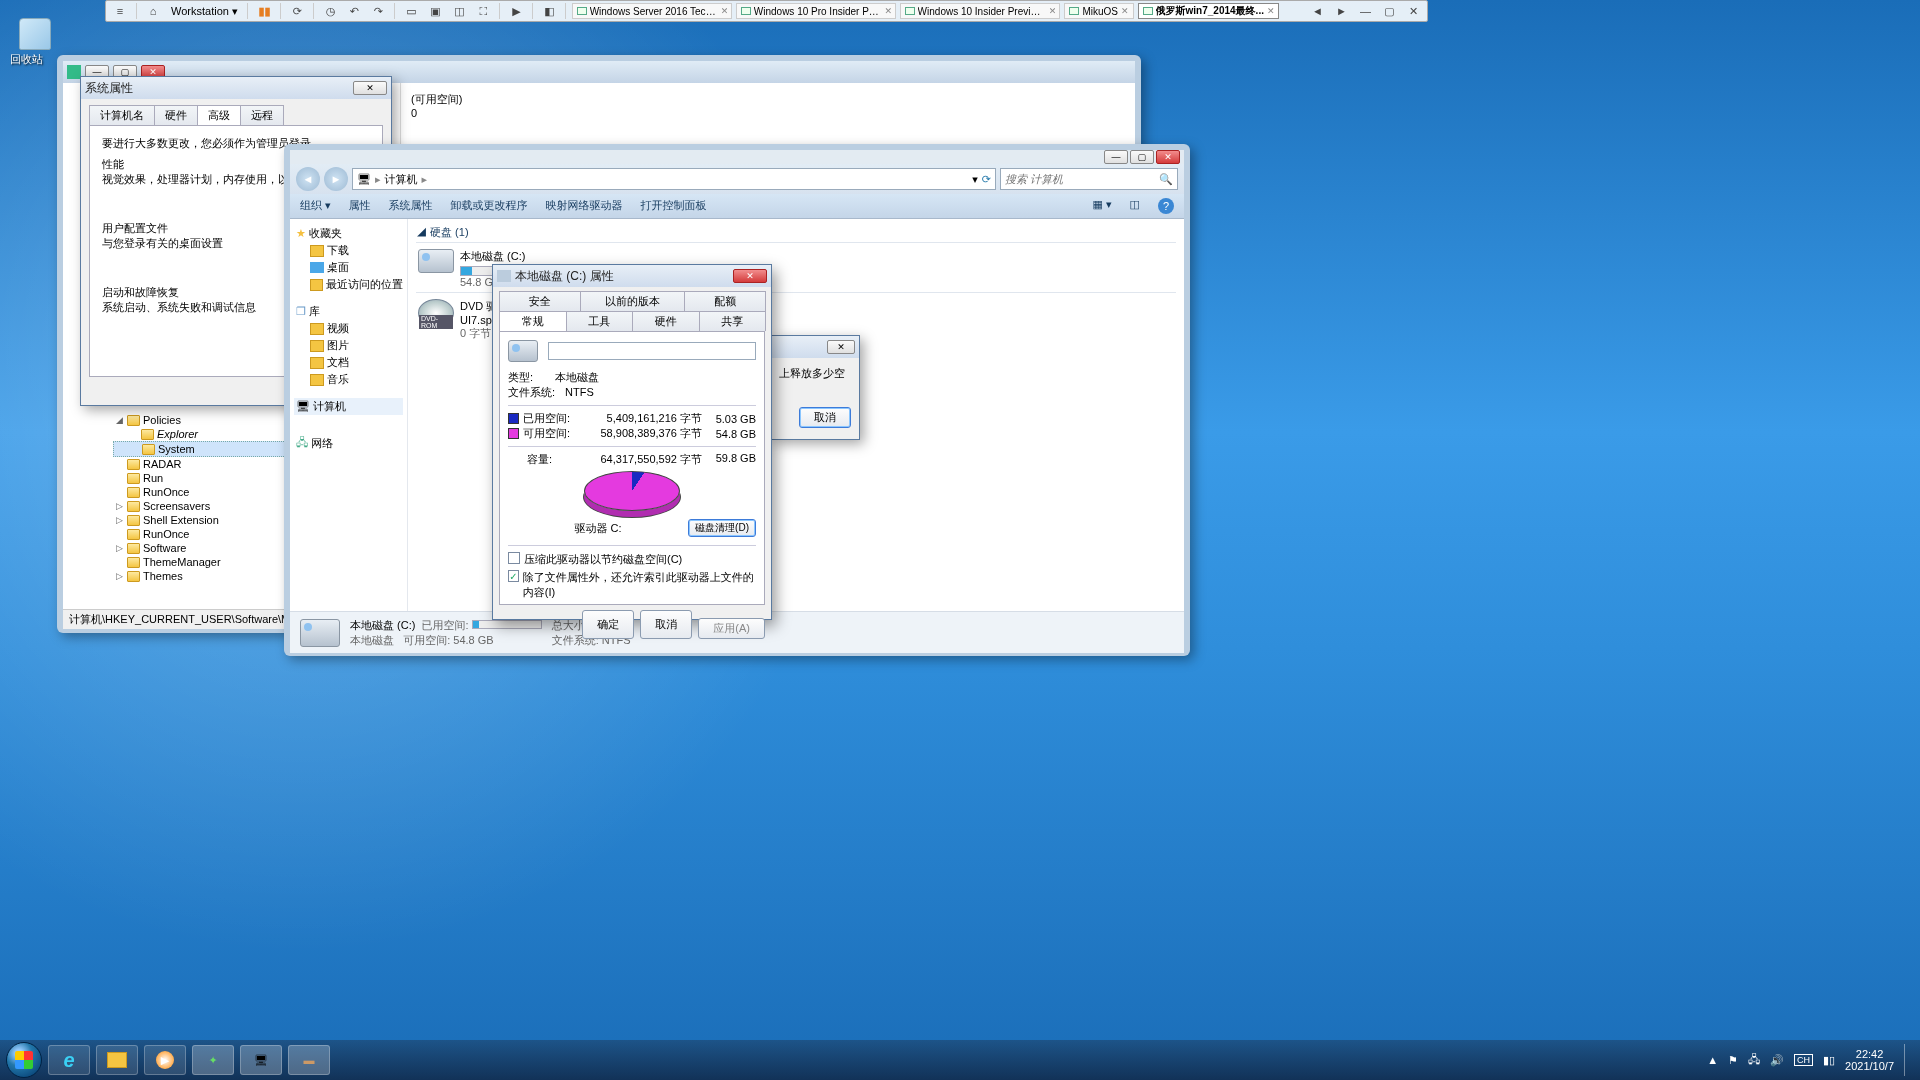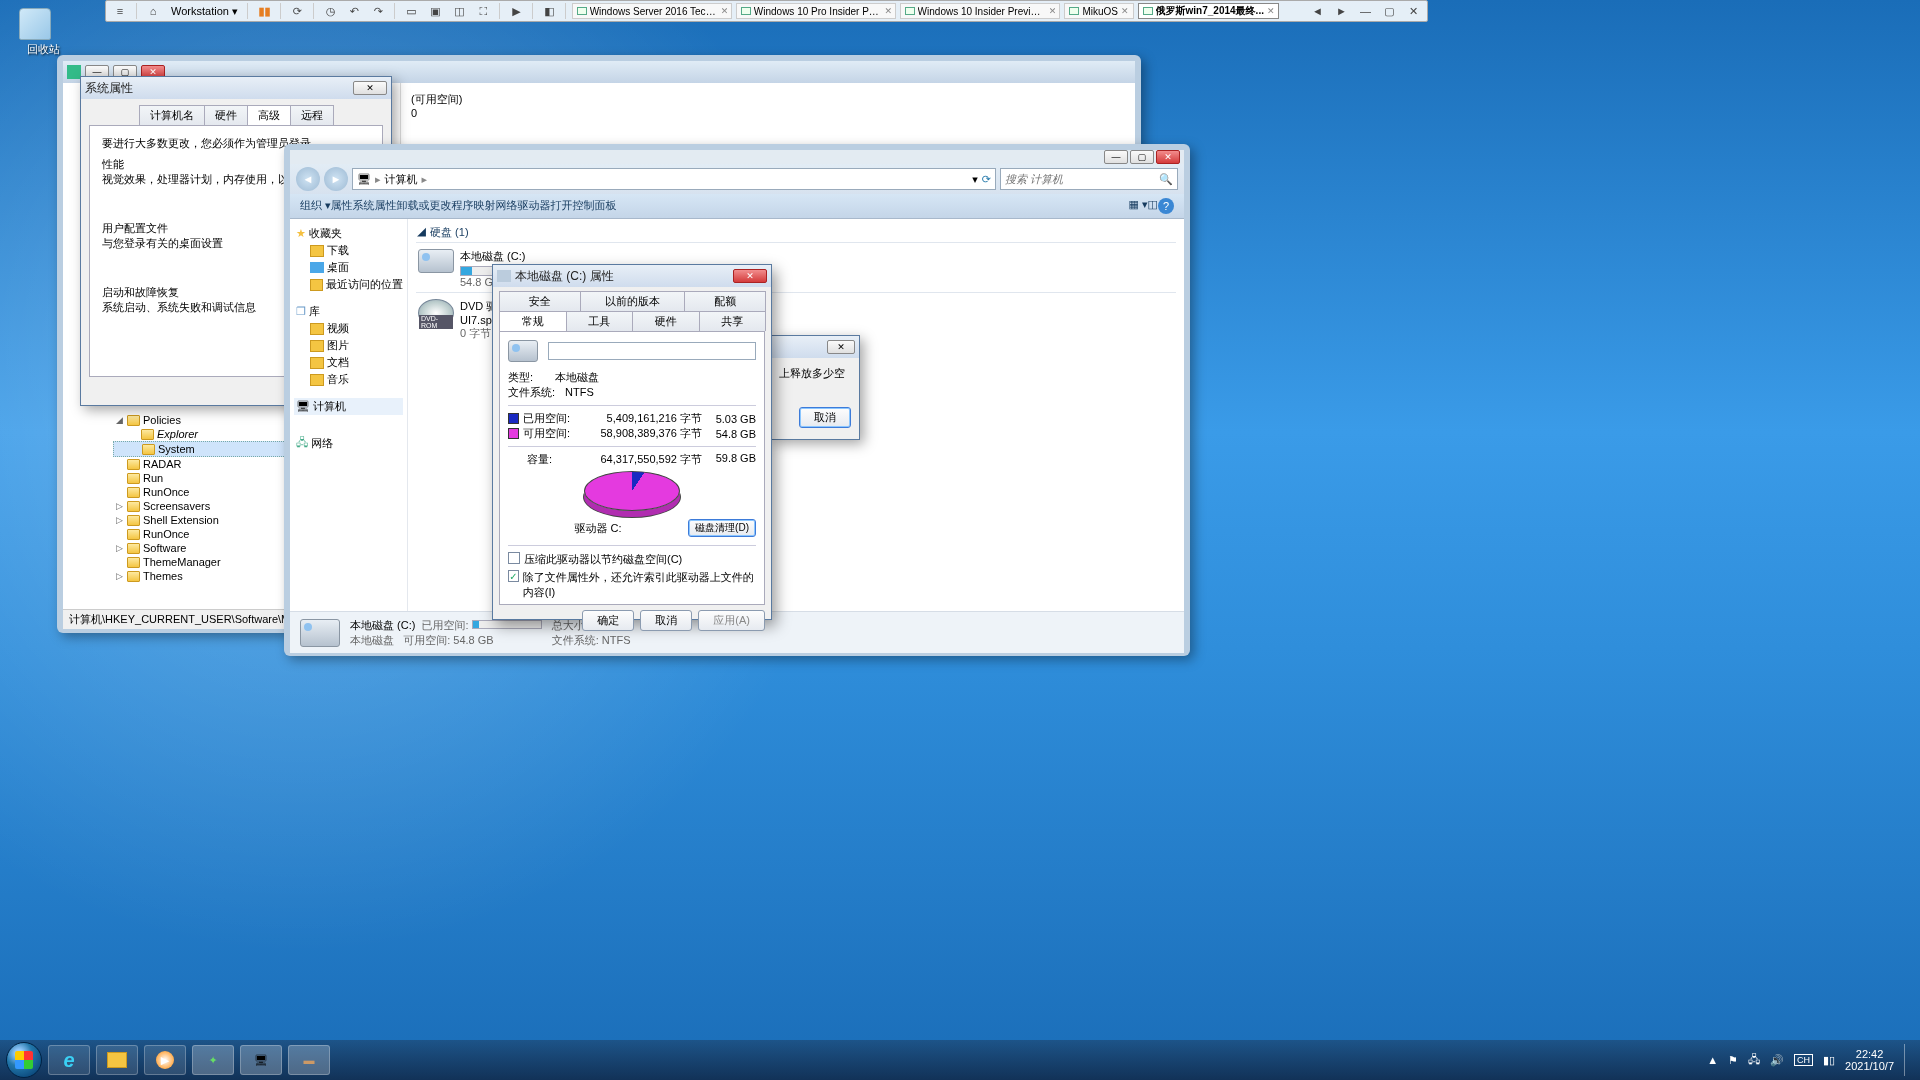--- a/index.html
+++ b/index.html
@@ -1,42 +1,42 @@
 <!DOCTYPE html>
 <html><head>
 <meta charset="utf-8">
 <style>
 * { margin: 0; padding: 0; box-sizing: border-box; font-family: "Microsoft YaHei", "Segoe UI", Tahoma, sans-serif; font-size: 11px; }
 body { width: 1920px; height: 1080px; background: linear-gradient(180deg, #1a6db8 0%, #3a9be8 40%, #2f8edb 60%, #1a6db8 100%); overflow: hidden; position: relative; }
 body::before { content: ""; position: absolute; width: 1400px; height: 1200px; left: -400px; top: -200px; border-radius: 50%; background: radial-gradient(circle, rgba(255,255,255,0.25), transparent 60%); pointer-events: none; }
-.desktop-icon { position: absolute; top: 8px; left: 10px; width: 50px; text-align: right; color: #fff; text-shadow: 1px 1px 2px #000; }
+.desktop-icon { position: absolute; top: 18px; left: 10px; width: 50px; text-align: left; color: #fff; text-shadow: 1px 1px 2px #000; }
 .desktop-icon .bin { width: 32px; height: 32px; margin: 0 auto 2px; background: linear-gradient(135deg, #d0e9f8, #9ac8e8); border: 1px solid #8ab; border-radius: 4px 4px 2px 2px; position: relative; }
 .host-toolbar { position: absolute; top: 0; left: 105px; height: 22px; background: rgba(240,245,250,0.95); border: 1px solid #aaa; border-radius: 2px; display: flex; align-items: center; padding: 0 4px; gap: 4px; }
 .htb { width: 20px; height: 16px; display: inline-flex; align-items: center; justify-content: center; color: #444; cursor: default; }
 .htb.sep { width: 1px; background: #ccc; margin: 0 2px; }
 .host-tab { display: inline-flex; align-items: center; height: 16px; padding: 0 4px; border: 1px solid #ccc; background: #f8f8f8; gap: 3px; max-width: 160px; }
 .host-tab .monitor { width: 10px; height: 8px; border: 1px solid #5a8; background: #efe; }
 .host-tab span { white-space: nowrap; overflow: hidden; text-overflow: ellipsis; font-size: 10px; }
 .host-tab .x { color: #888; font-size: 9px; }
 .window { position: absolute; background: #fff; border: 1px solid #5a7aa0; box-shadow: 4px 4px 12px rgba(0,0,0,0.35); }
 .window-frame { border: 6px solid rgba(130,165,200,0.55); border-radius: 6px; }
 .titlebar { height: 22px; background: linear-gradient(#e8eff7, #cfdced); display: flex; align-items: center; padding: 0 4px; gap: 4px; }
 .titlebar .title { flex: 1; font-size: 12px; color: #222; }
 .winbtn { width: 24px; height: 14px; border: 1px solid #888; background: linear-gradient(#fafafa,#e0e0e0); border-radius: 2px; display: inline-flex; align-items: center; justify-content: center; font-size: 9px; cursor: default; }
 .winbtn.close { background: linear-gradient(#f28d8d,#d43b3b); border-color: #a22; color: #fff; }
 .button { border: 1px solid #8b9bb0; background: linear-gradient(#fdfdfd,#e6eaf0); padding: 2px 14px; border-radius: 3px; cursor: default; }
 .button.default { border-color: #3d7bd9; box-shadow: 0 0 0 1px #8ac6ff inset; }
-.tabrow { display: flex; justify-content: center; }
+.tabrow { display: flex; }
 .tab { border: 1px solid #aab; border-bottom: none; background: linear-gradient(#f2f5f8,#e4e8ee); padding: 2px 10px; margin-right: -1px; }
 .tab.active { background: #fff; position: relative; z-index: 2; }
 .tree-item { padding: 1px 0 1px 2px; display: flex; align-items: center; gap: 3px; white-space: nowrap; }
 .tree-item.selected { background: #cfe4fb; border: 1px dotted #7aa; }
 .folder-icon { width: 13px; height: 11px; background: linear-gradient(#fde9a0,#f4c542); border: 1px solid #cd9a1f; border-radius: 1px; }
 .exp { width: 9px; height: 9px; display: inline-flex; justify-content: center; align-items: center; color: #666; font-size: 9px; }
-.glasspane { background: linear-gradient(#d6e6f5,#c4d5e8); border-bottom: 1px solid #a8b8cb; padding: 4px 10px; display: flex; color: #153a5e; }
+.glasspane { background: linear-gradient(#d6e6f5,#c4d5e8); border-bottom: 1px solid #a8b8cb; padding: 4px 10px; display: flex; gap: 18px; color: #153a5e; }
 .glasspane .link { color: #153a5e; cursor: default; }
 .favicon { width: 14px; height: 12px; background: #f4c542; border: 1px solid #cd9a1f; }
 .drive-icon { width: 36px; height: 24px; background: linear-gradient(#e8eef4,#b6c2cf); border: 1px solid #8a96a3; border-radius: 3px; position: relative; }
 .drive-icon::after { content: ""; position: absolute; left: 3px; top: 3px; width: 8px; height: 8px; border-radius: 50%; background: #8fc2f0; }
 .pie { width: 96px; height: 40px; border-radius: 50%/50%; background: conic-gradient(#1a29c2 0 34deg, #e43adf 34deg 360deg); border: 1px solid #444; box-shadow: 0 6px 0 #b02db0, 0 6px 0 1px #444; margin: 4px auto 2px; }
 .checkbox { width: 12px; height: 12px; border: 1px solid #7a8aa0; background: #fff; display: inline-flex; align-items: center; justify-content: center; font-size: 10px; color: #2a6; }
 .taskbar { position: absolute; left: 0; right: 0; bottom: 0; height: 40px; background: linear-gradient(rgba(30,50,75,0.45), rgba(15,30,55,0.75)); display: flex; align-items: center; padding: 0 6px; gap: 6px; }
 .start-orb { width: 36px; height: 36px; border-radius: 50%; background: radial-gradient(circle at 35% 30%, #9cf 0 10%, #27a 40%, #036 100%); border: 1px solid #024; position: relative; }
 .start-orb::after { content: ""; position: absolute; inset: 8px; background: conic-gradient(#f33 0 25%, #3c3 25% 50%, #39f 50% 75%, #fc0 75% 100%); filter: blur(0.3px); border-radius: 2px; }
 .tbtn { width: 42px; height: 30px; border: 1px solid rgba(255,255,255,0.25); background: rgba(255,255,255,0.12); border-radius: 3px; display: flex; align-items: center; justify-content: center; }
@@ -396,21 +396,21 @@
           <span>压缩此驱动器以节约磁盘空间(C)</span>
         </label>
       <label style="display:flex;gap:4px;align-items:flex-start;margin-top:3px;">
           <span class="checkbox">✓</span>
           <span>除了文件属性外，还允许索引此驱动器上文件的内容(I)</span>
         </label>
     </div>
     <div style="text-align:right;margin-top:5px;display:flex;justify-content:flex-end;gap:6px;">
       <button class="button">确定</button>
       <button class="button">取消</button>
-      <button class="button" style="color:#888;">应用(A)</button>
+      <button class="button" style="color:#888;margin-top:8px;">应用(A)</button>
     </div>
   </div>
 </div>
 
 <div class="taskbar">
   <div class="start-orb"></div>
   <div class="tbtn">
       <span style="color:#3ad0f4;font-size:20px;font-style:italic;font-weight:bold;">e</span>
     </div>
   <div class="tbtn">

